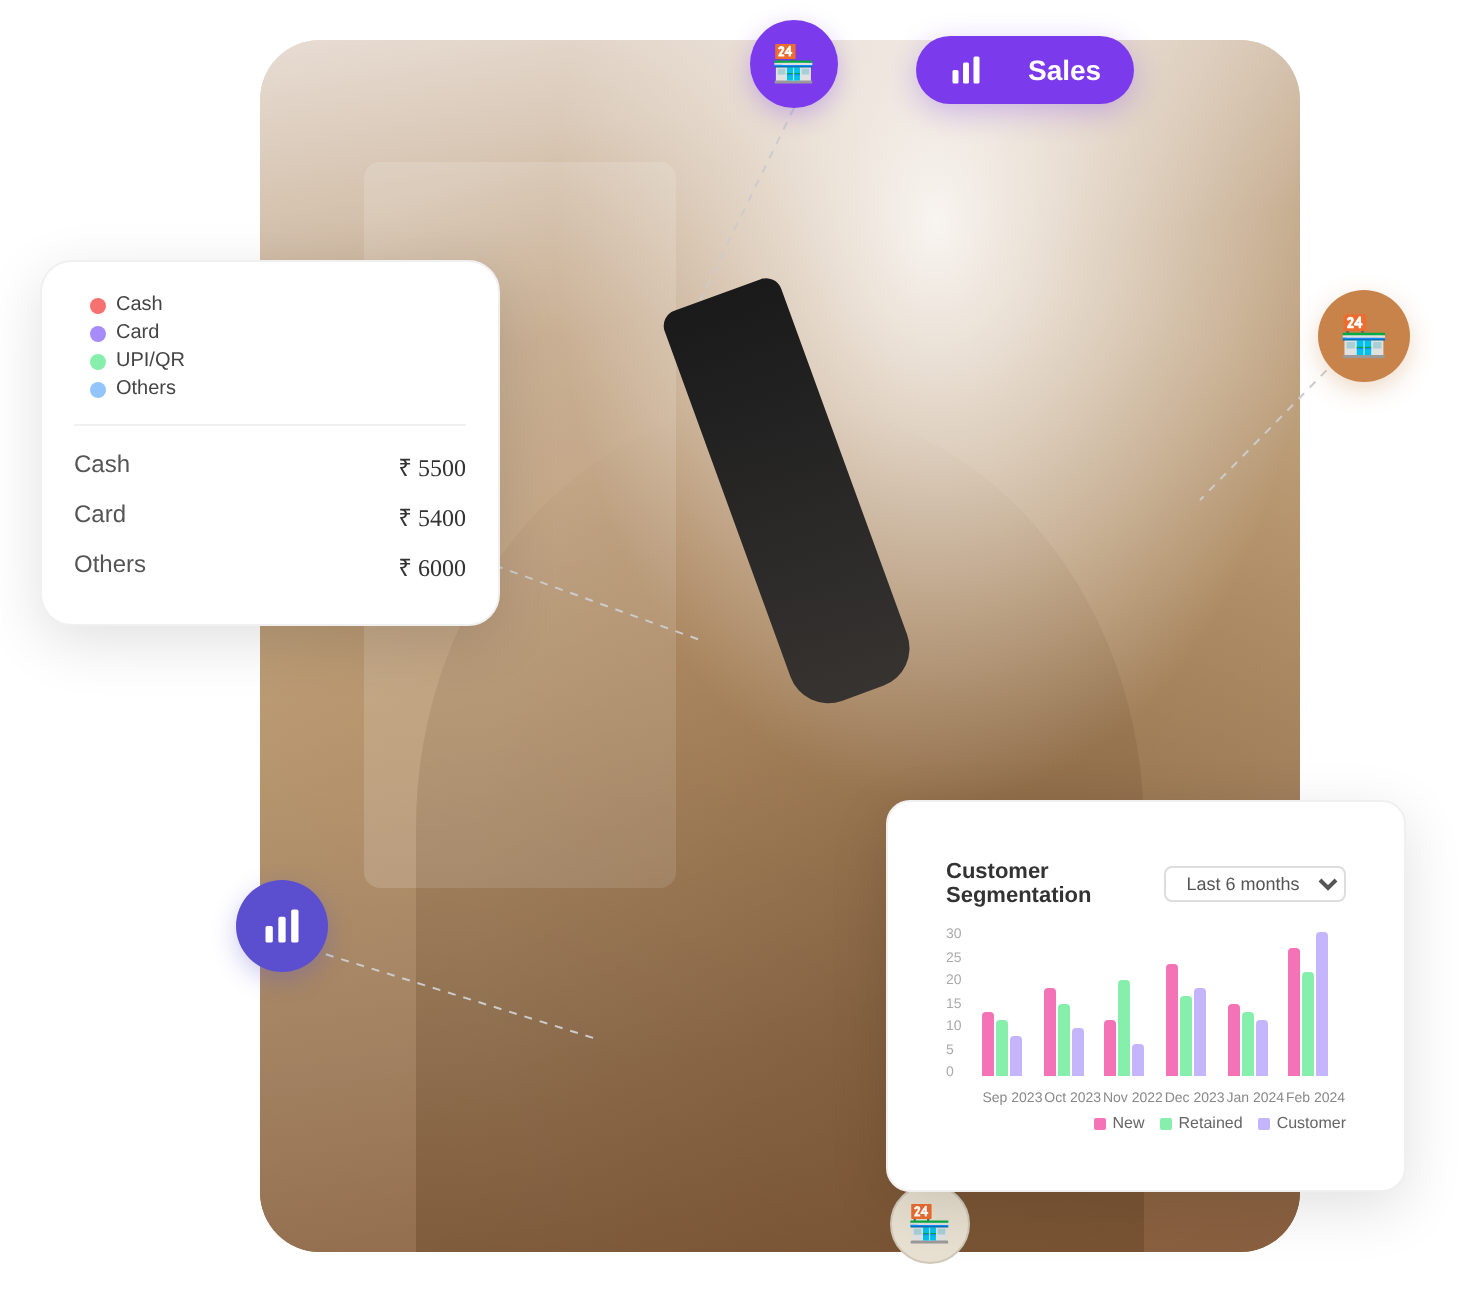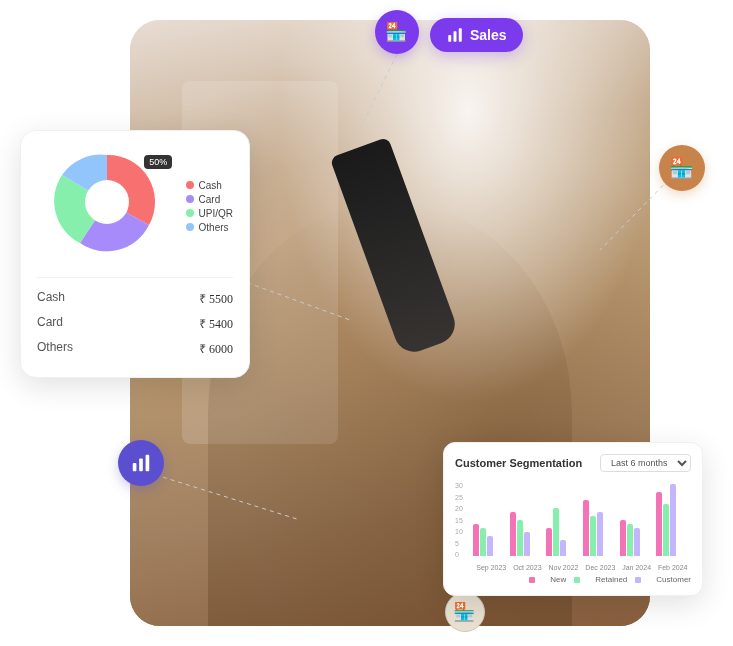--- a/index.html
+++ b/index.html
@@ -37,28 +37,28 @@
       background:
         radial-gradient(ellipse at 70% 30%, #f0ece8 0%, transparent 50%),
         radial-gradient(ellipse at 30% 60%, #8b7355 0%, transparent 40%),
         linear-gradient(180deg, #e8e0d8 0%, #c8b89a 30%, #a88c6a 60%, #88704a 100%);
     }
 
     
     .badge-sales {
       position: absolute;
       top: 18px;
-      left: 430px;
+      left: 458px;
       background: #7c3aed;
       color: #fff;
       border-radius: 20px;
       padding: 8px 16px;
       display: flex;
       align-items: center;
-      gap: 6px;
+      gap: 22px;
       font-size: 14px;
       font-weight: 600;
       box-shadow: 0 4px 15px rgba(124,58,237,0.3);
       z-index: 20;
     }
 
     .badge-sales-icon {
       width: 18px;
       height: 18px;
     }
@@ -225,21 +225,21 @@
 
     
     .segmentation-card {
       position: absolute;
       bottom: 50px;
       right: 30px;
       width: 260px;
       background: #fff;
       border-radius: 12px;
       box-shadow: 0 8px 30px rgba(0,0,0,0.12);
-      padding: 11px;
+      padding: 29px;
       z-index: 30;
       border: 1px solid #f0f0f0;
     }
 
     .seg-header {
       display: flex;
       justify-content: space-between;
       align-items: center;
       margin-bottom: 8px;
     }
@@ -251,20 +251,21 @@
     }
 
     .seg-dropdown {
       font-size: 9px;
       color: #555;
       border: 1px solid #ddd;
       border-radius: 4px;
       padding: 2px 6px;
       background: #fff;
       cursor: pointer;
+      text-align: center;
     }
 
     .bar-chart {
       display: flex;
       align-items: flex-end;
       gap: 2px;
       height: 80px;
       padding: 4px 0;
     }
 
@@ -315,21 +316,21 @@
     .seg-legend {
       display: flex;
       gap: 8px;
       justify-content: flex-end;
       margin-top: 4px;
     }
 
     .seg-legend-item {
       display: flex;
       align-items: center;
-      gap: 15px;
+      gap: 3px;
       font-size: 8px;
       color: #666;
     }
 
     .seg-legend-dot {
       width: 6px;
       height: 6px;
       border-radius: 1px;
     }
 
@@ -393,35 +394,20 @@
     </svg>
     <span>Sales</span>
   </div>
 
   <div class="icon-store-right">
     <span style="color:#fff;font-size:20px;">🏪</span>
   </div>
 
   <div class="payment-card">
     <div class="pie-row">
-      <div class="pie-container">
-        <svg class="pie-svg" viewBox="0 0 110 110">
-
-          <path d="M55 55 L55 8 A47 47 0 0 1 97 78 Z" fill="#f87171"></path>
-
-          <path d="M55 55 L97 78 A47 47 0 0 1 28 96 Z" fill="#a78bfa"></path>
-
-          <path d="M55 55 L28 96 A47 47 0 0 1 10 28 Z" fill="#86efac"></path>
-
-          <path d="M55 55 L10 28 A47 47 0 0 1 55 8 Z" fill="#93c5fd"></path>
-
-          <circle cx="55" cy="55" r="22" fill="white"></circle>
-        </svg>
-        <div class="pie-label">50%</div>
-      </div>
       <div class="legend">
         <div class="legend-item">
           <div class="legend-dot" style="background:#f87171;"></div>
           <span>Cash</span>
         </div>
         <div class="legend-item">
           <div class="legend-dot" style="background:#a78bfa;"></div>
           <span>Card</span>
         </div>
         <div class="legend-item">

